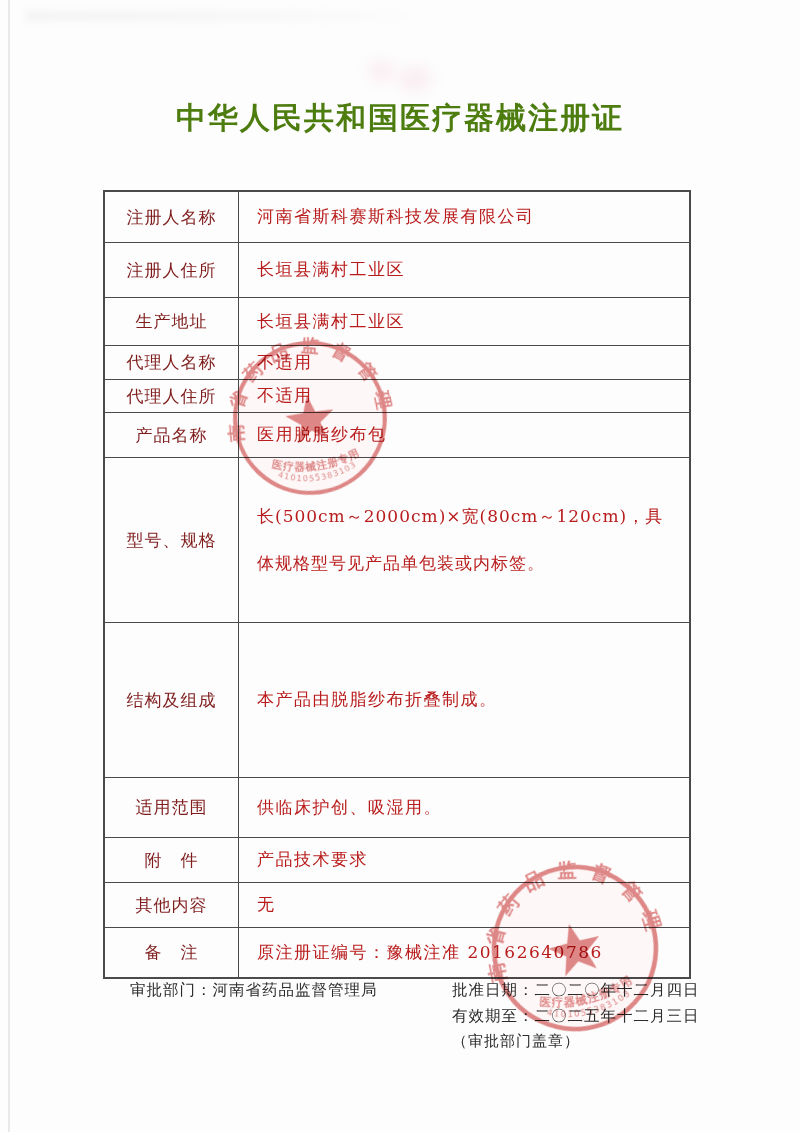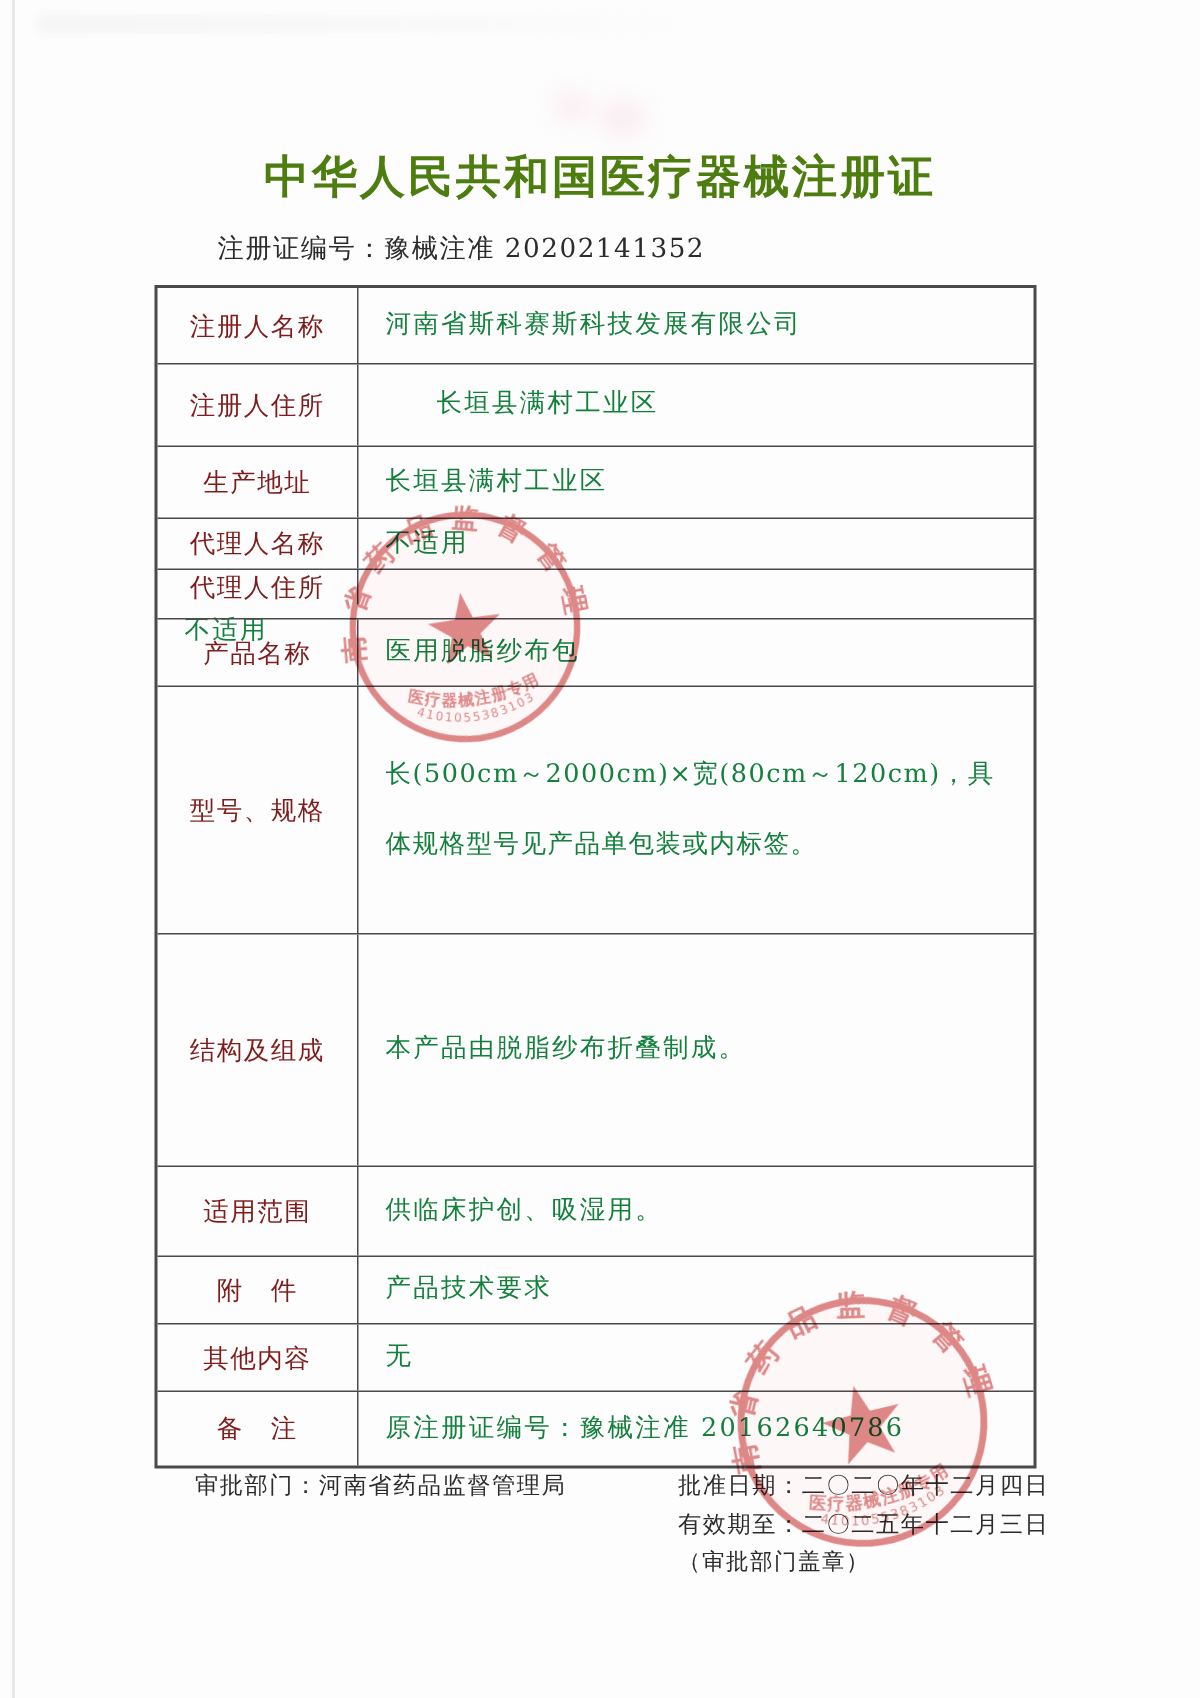--- a/index.html
+++ b/index.html
@@ -41,23 +41,23 @@
     display:flex; flex-direction:column; background:transparent;
   }
   .row{ display:flex; border-top:1px solid var(--line); box-sizing:border-box;}
   .row:first-child{ border-top:none; }
   .cell{ box-sizing:border-box; display:flex; align-items:center; font-size:17px; }
   .cell.label{
     width:134px; border-right:1px solid var(--line); justify-content:center;
     text-align:center; letter-spacing:1px; color:#7f1d1d; flex-shrink:0;
     padding:0 6px;
   }
-  .cell.value{ flex:1; padding:4px 10px 4px 18px; color:#15803d; line-height:1.6; letter-spacing:1.5px;}
-  .h50{height:50px;} .h55{height:55px;gap:34px;} .h48{height:48px;} .h34{height:34px;}
-  .h33{height:33px;flex-direction:column;} .h45{height:45px;} .h165{height:165px;} .h155{height:155px;}
+  .cell.value{ flex:1; padding:4px 10px 4px 18px; color:#b91c1c; line-height:1.6; letter-spacing:1.5px;}
+  .h50{height:50px;} .h55{height:55px;} .h48{height:48px;} .h34{height:34px;}
+  .h33{height:33px;} .h45{height:45px;} .h165{height:165px;} .h155{height:155px;}
   .h60{height:60px;}
   .row-specs .cell.value{ line-height:2.75; letter-spacing:1px;}
 
   .footer{ position:absolute; left:0; top:978px; width:800px; font-size:15.5px; color:#2c2c2c;}
   .footer-left{ position:absolute; left:130px; top:2px; letter-spacing:1px;}
   .footer-right{ position:absolute; left:452px; top:0; line-height:26px; letter-spacing:1px;font-family:Liberation Mono, monospace;}
   .seal-note{ text-align:left; width:224px; font-size:15px; letter-spacing:1px;}
 
   .seal{
     position:absolute; mix-blend-mode:multiply; opacity:.8;
@@ -76,21 +76,20 @@
 
 <div class="page">
 
   <div class="scan-edge-left"></div>
   <div class="scan-smear-top"></div>
   <div class="stamp-smudge smudge-1"></div>
   <div class="stamp-smudge smudge-2"></div>
 
   <div class="title">中华人民共和国医疗器械注册证</div>
 
-  <div class="regline"><span>注册证编号：</span><span>豫械注准 20202141352</span></div>
 
   <div class="cert-table">
     <div class="row h50">
       <div class="cell label">注册人名称</div>
       <div class="cell value">河南省斯科赛斯科技发展有限公司</div>
     </div>
     <div class="row h55">
       <div class="cell label">注册人住所</div>
       <div class="cell value">长垣县满村工业区</div>
     </div>

